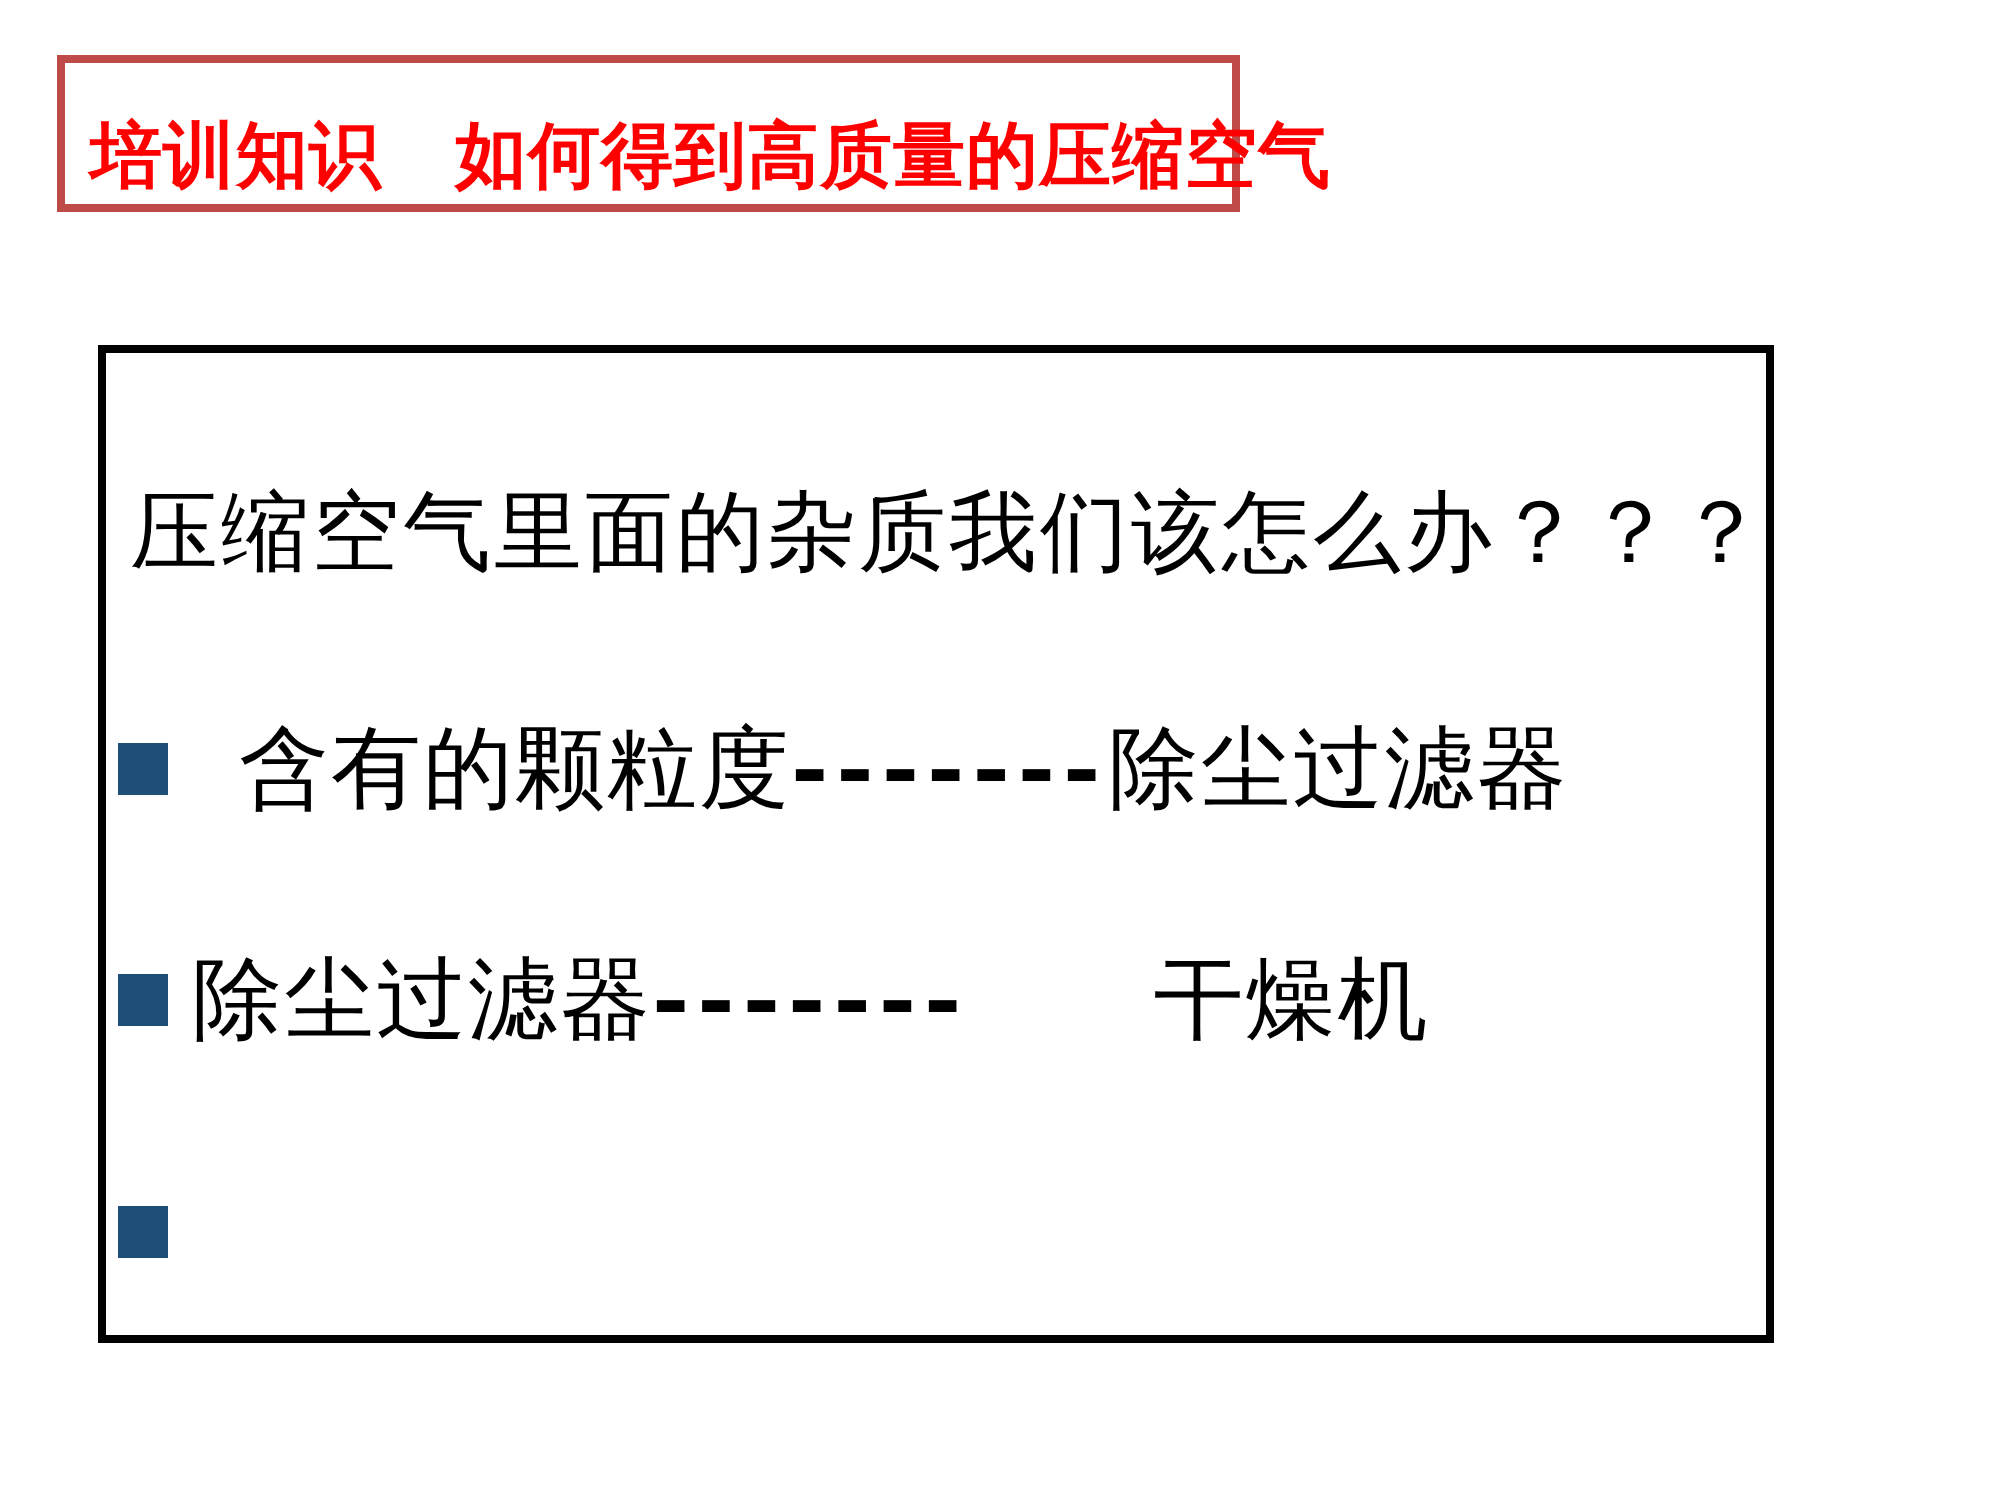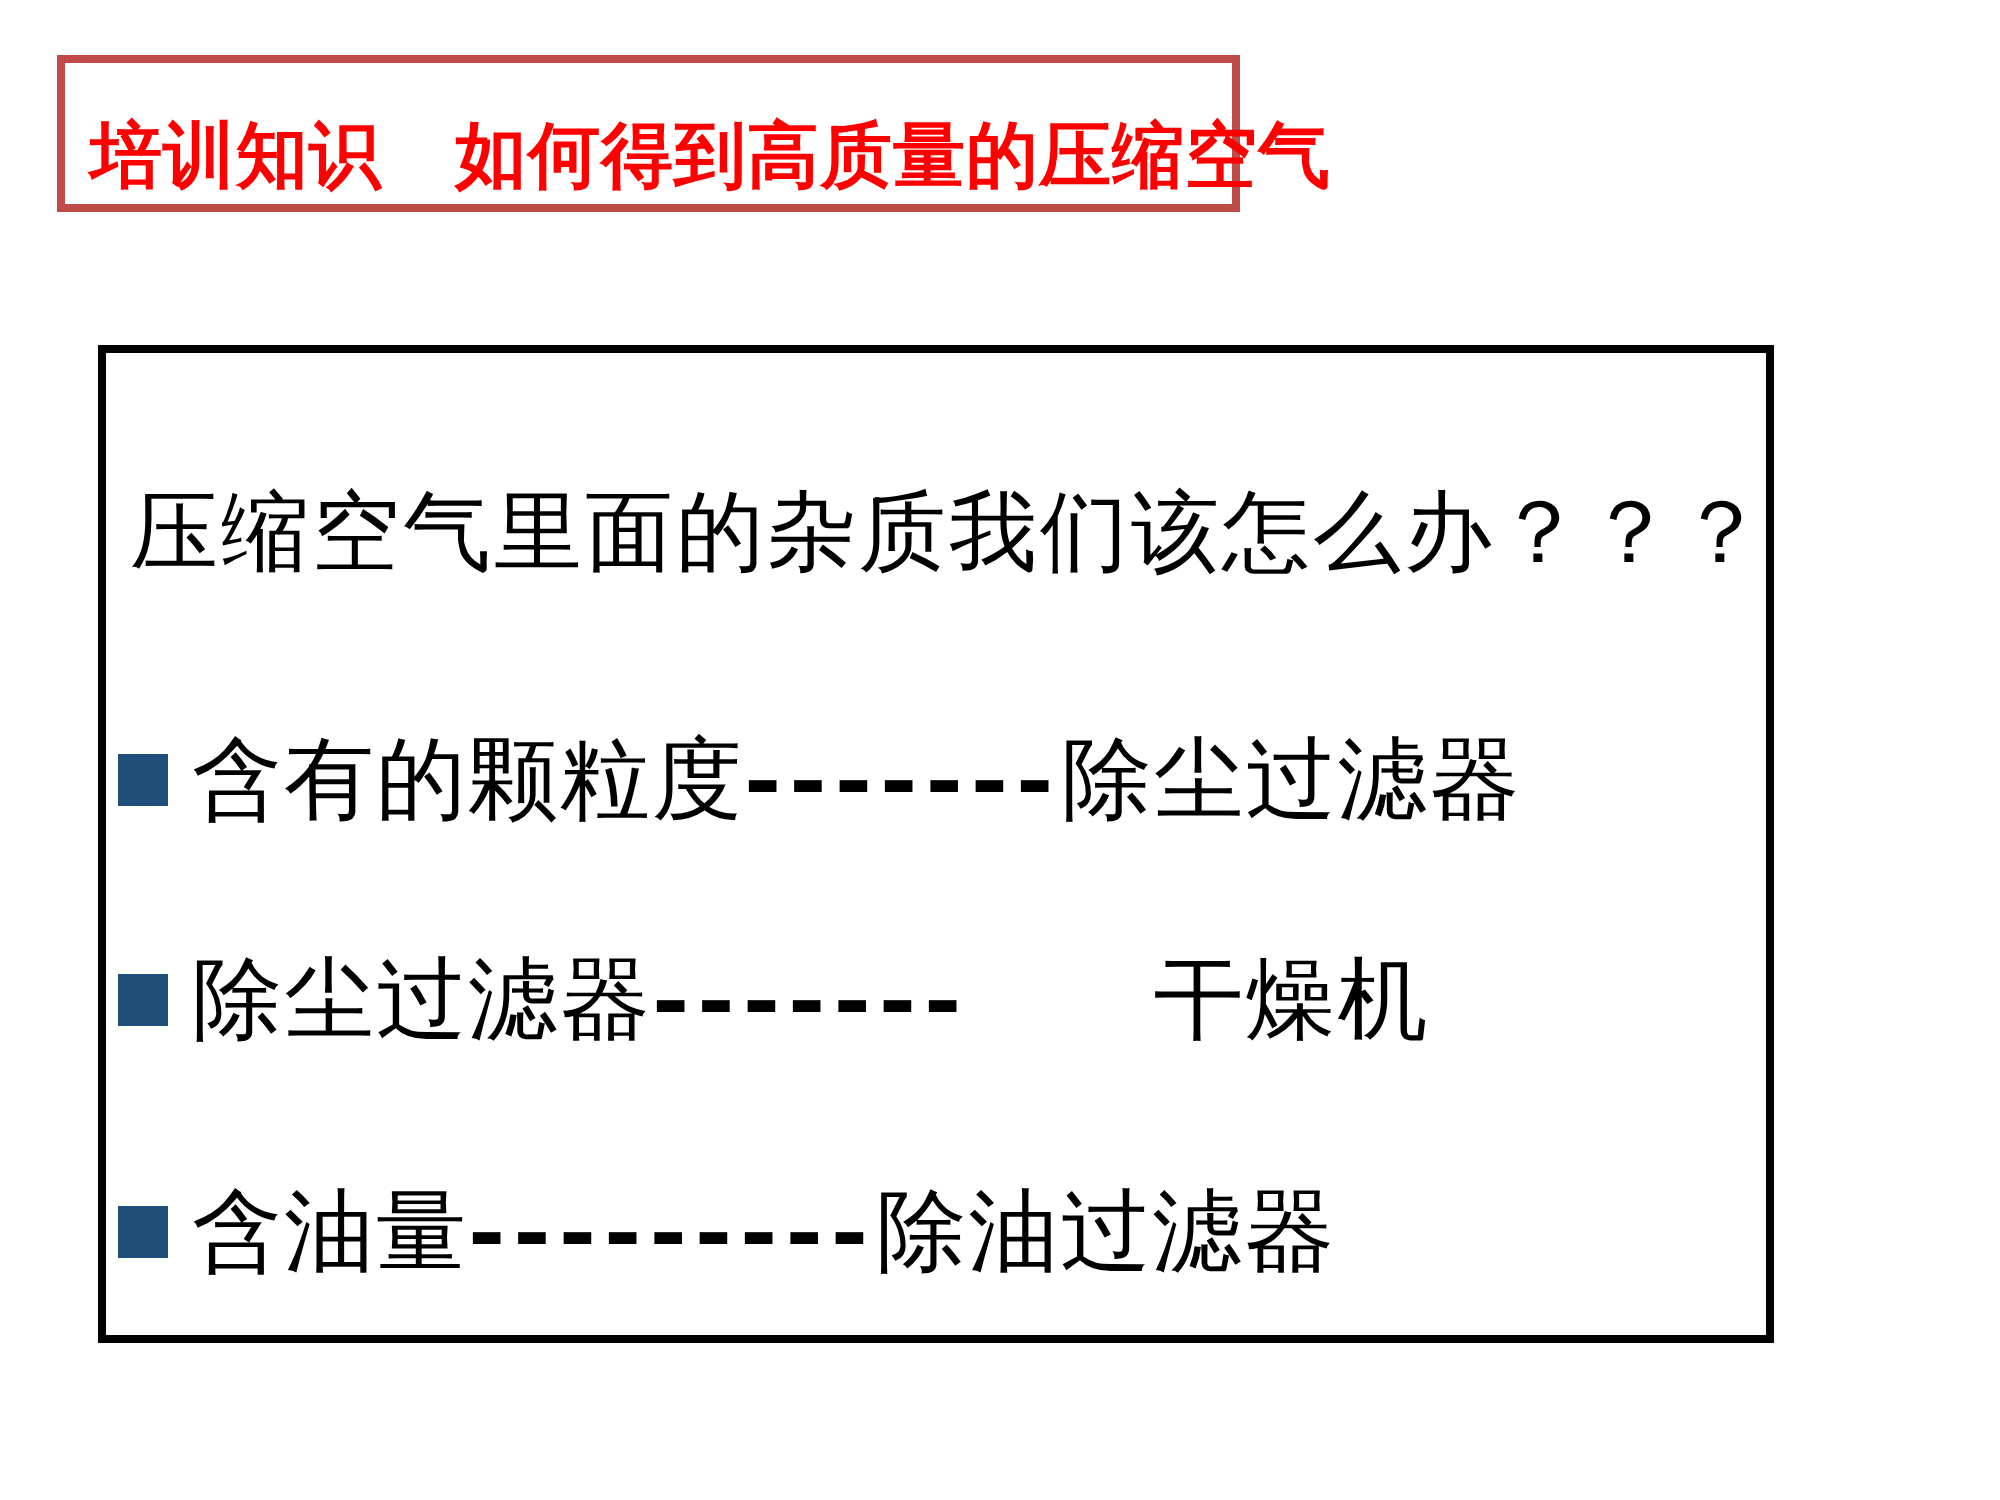--- a/index.html
+++ b/index.html
@@ -61,21 +61,21 @@
     white-space: pre;
     letter-spacing: 3px;
   }
   .bullet-row {
     position: absolute;
     left: 12px;
     height: 140px;
     display: flex;
     align-items: center;
   }
-  .bullet-row.row-0 { top: 357px; }
+  .bullet-row.row-0 { top: 346px; gap: 47px; }
   .bullet-row.row-1 { top: 577px; }
   .bullet-row.row-2 { top: 809px; }
   .bullet-square {
     display: inline-block;
     width: 50px;
     height: 52px;
     background: var(--bullet-square);
     margin-right: 24px;
     flex: 0 0 auto;
   }
@@ -108,18 +108,17 @@
       <span class="bullet-text"><span>含有的颗粒度</span><span class="dashes">-------</span><span></span><span>除尘过滤器</span></span>
     </div>
 
     <div class="bullet-row row-1">
       <span class="bullet-square"></span>
       <span class="bullet-text"><span>除尘过滤器</span><span class="dashes">-------</span><span>　　</span><span>干燥机</span></span>
     </div>
 
     <div class="bullet-row row-2">
       <span class="bullet-square"></span>
-      <span class="bullet-text"><span>含油量</span><span class="dashes">---------</span><span></span><span>除油过滤器</span></span>
     </div>
 
   </div>
 
 </div>
 
 </body></html>

